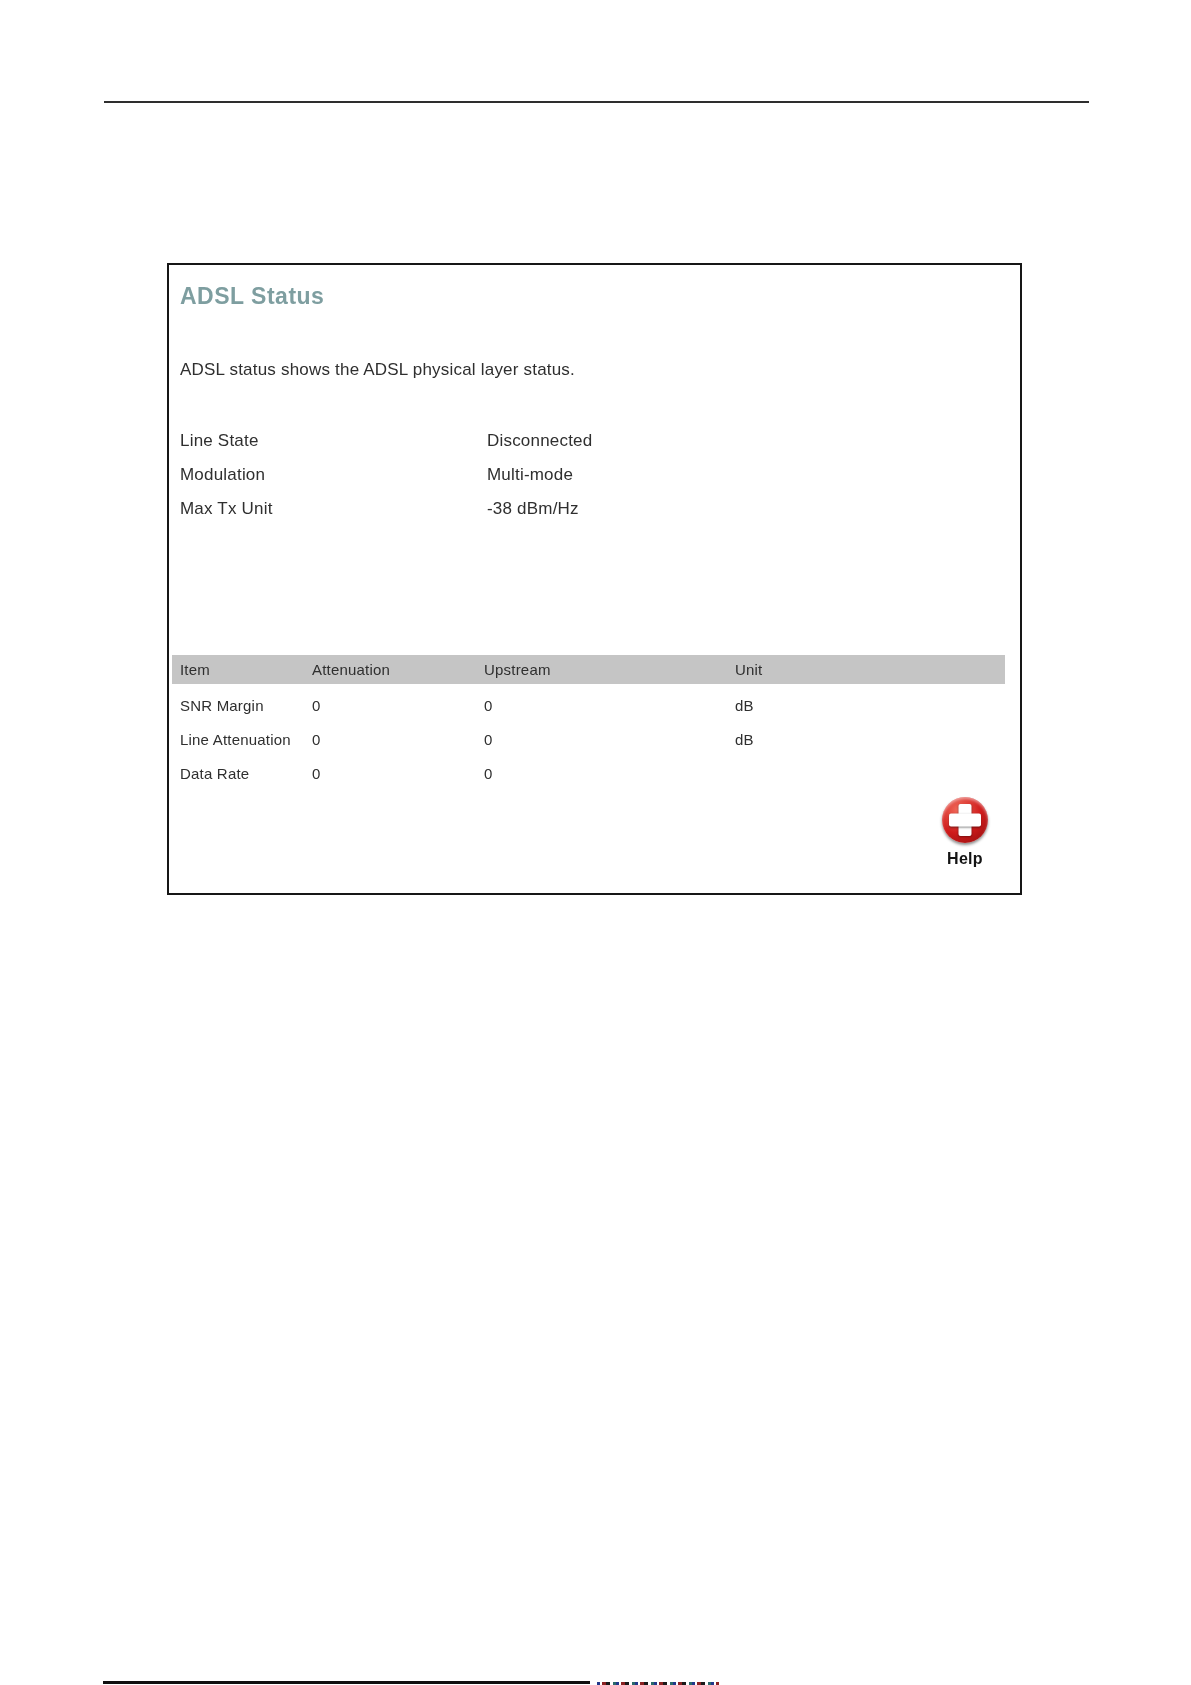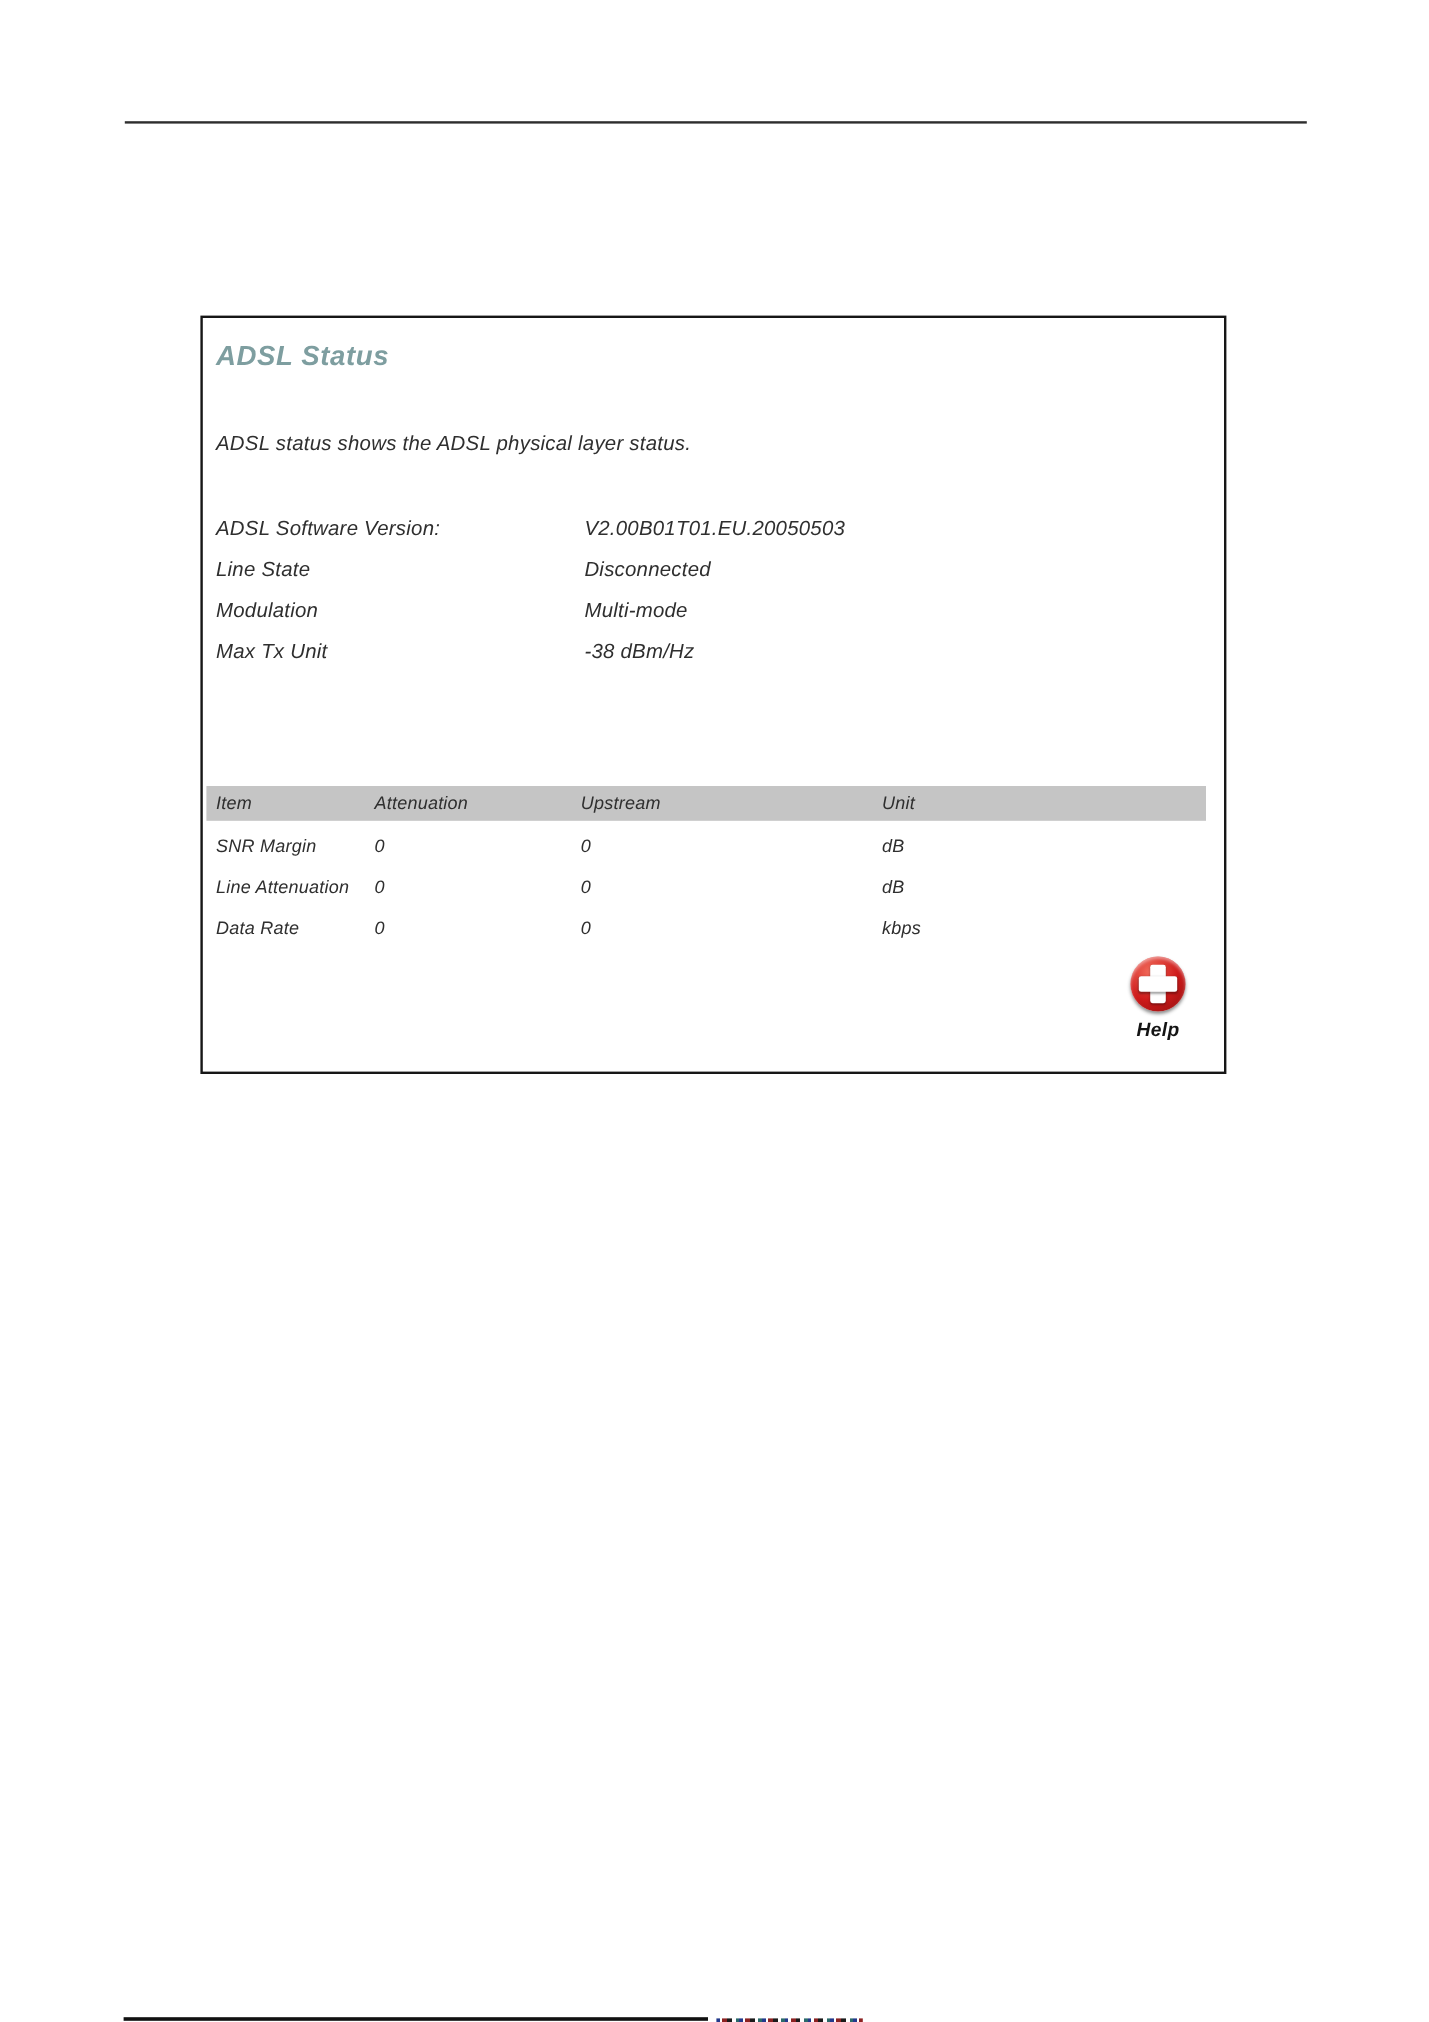--- a/index.html
+++ b/index.html
@@ -3,21 +3,21 @@
 <meta charset="utf-8">
 <style>
   html,body{margin:0;padding:0;background:#ffffff;}
   .page{
     position:relative;width:1191px;height:1685px;background:#ffffff;overflow:hidden;
     font-family:"Liberation Sans","DejaVu Sans",sans-serif;color:var(--text,#2f2f2f);
   }
   .top-rule{position:absolute;left:104px;top:101px;width:985px;height:2px;background:#2e2e2e;}
   .panel{
     position:absolute;left:167px;top:263px;width:855px;height:632px;
-    box-sizing:border-box;border:2px solid var(--border,#161616);background:#fff;font-style:italic;
+    box-sizing:border-box;border:2px solid var(--border,#161616);background:#fff;
   }
   .panel-title{
     position:absolute;left:11px;top:18px;margin:0;
     font-size:23px;font-weight:bold;letter-spacing:0.5px;color:var(--title,#7e9ea0);
   }
   .panel-desc{
     position:absolute;left:11px;top:95px;margin:0;
     font-size:17px;letter-spacing:0.2px;
   }
   .info{position:absolute;left:11px;top:165px;right:10px;}
@@ -63,23 +63,20 @@
   <div class="top-rule"></div>
 
   <div class="panel">
 
     <h1 class="panel-title">ADSL Status</h1>
 
     <p class="panel-desc">ADSL status shows the ADSL physical layer status.</p>
 
     <div class="info">
       <div class="info-row">
-        <span class="label">ADSL Software Version:</span><span class="value">V2.00B01T01.EU.20050503</span>
-      </div>
-      <div class="info-row">
         <span class="label">Line State</span><span class="value">Disconnected</span>
       </div>
       <div class="info-row">
         <span class="label">Modulation</span><span class="value">Multi-mode</span>
       </div>
       <div class="info-row">
         <span class="label">Max Tx Unit</span><span class="value">-38 dBm/Hz</span>
       </div>
     </div>
 
@@ -100,21 +97,20 @@
         <div class="trow">
           <div class="c1">Line Attenuation</div>
           <div class="c2">0</div>
           <div class="c3">0</div>
           <div class="c4">dB</div>
         </div>
         <div class="trow">
           <div class="c1">Data Rate</div>
           <div class="c2">0</div>
           <div class="c3">0</div>
-          <div class="c4">kbps</div>
         </div>
       </div>
     </div>
 
     <div class="help">
       <div class="help-icon"></div>
       <div class="help-label">Help</div>
     </div>
 
   </div>

